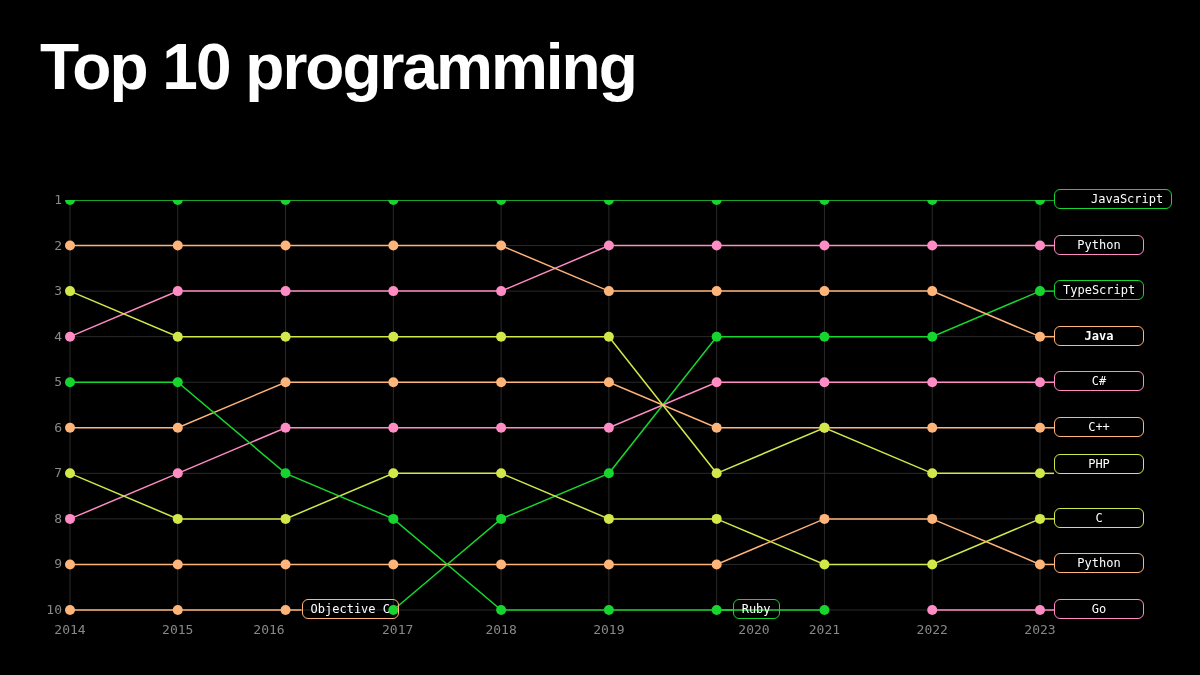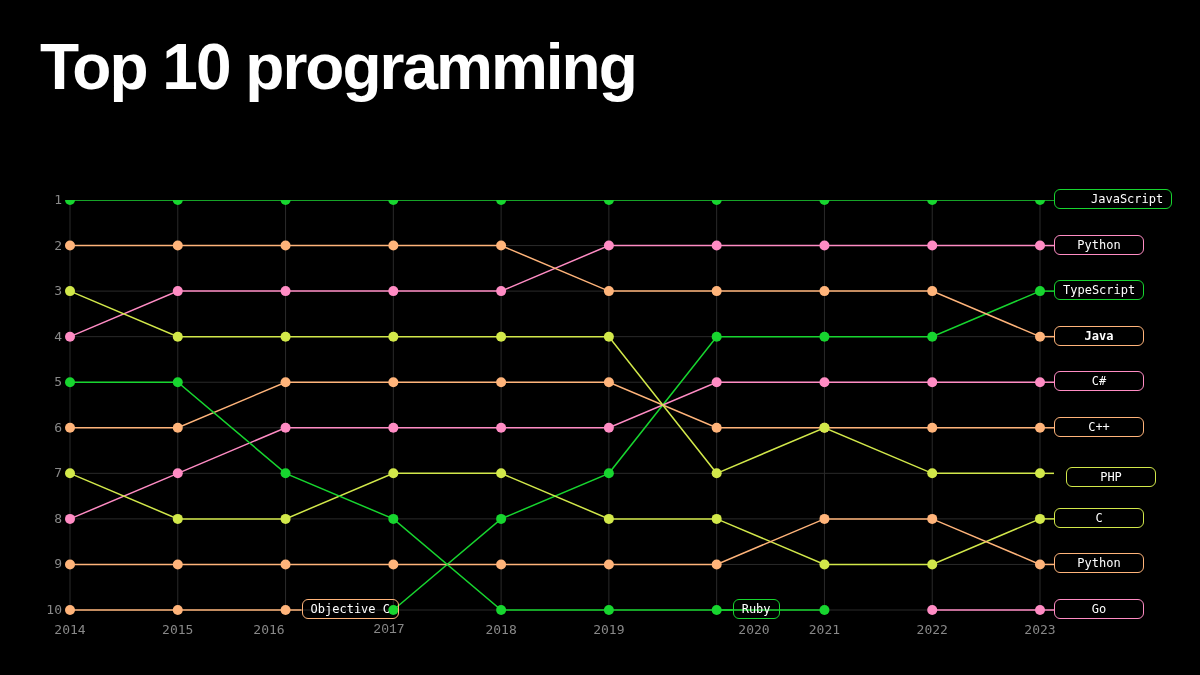--- a/index.html
+++ b/index.html
@@ -208,32 +208,32 @@
     <div class="y-tick" style="left: -4px; top: 128.667px; width: 26px; text-align: right;">4</div>
     <div class="y-tick" style="left: -4px; top: 174.222px; width: 26px; text-align: right;">5</div>
     <div class="y-tick" style="left: -4px; top: 219.778px; width: 26px; text-align: right;">6</div>
     <div class="y-tick" style="left: -4px; top: 265.333px; width: 26px; text-align: right;">7</div>
     <div class="y-tick" style="left: -4px; top: 310.889px; width: 26px; text-align: right;">8</div>
     <div class="y-tick" style="left: -4px; top: 356.444px; width: 26px; text-align: right;">9</div>
     <div class="y-tick" style="left: -4px; top: 402px; width: 26px; text-align: right;">10</div>
     <div class="x-tick" style="left: 10px; top: 422px; width: 40px; text-align: center;">2014</div>
     <div class="x-tick" style="left: 117.778px; top: 422px; width: 40px; text-align: center;">2015</div>
     <div class="x-tick" style="left: 209px; top: 422px; width: 40px; text-align: center;">2016</div>
-    <div class="x-tick" style="left: 333.333px; top: 422px; width: 40px; text-align: left; font-family: Liberation Mono, monospace;">2017</div>
+    <div class="x-tick" style="left: 333.333px; top: 422px; width: 40px; text-align: right;">2017</div>
     <div class="x-tick" style="left: 441.111px; top: 422px; width: 40px; text-align: center;">2018</div>
     <div class="x-tick" style="left: 548.889px; top: 422px; width: 40px; text-align: center;">2019</div>
     <div class="x-tick" style="left: 694px; top: 422px; width: 40px; text-align: center;">2020</div>
     <div class="x-tick" style="left: 764.444px; top: 422px; width: 40px; text-align: center;">2021</div>
     <div class="x-tick" style="left: 872.222px; top: 422px; width: 40px; text-align: center;">2022</div>
     <div class="x-tick" style="left: 980px; top: 422px; width: 40px; text-align: center;">2023</div>
     <div class="lang-label" style="left: 1014px; top: -11px; border-color: rgb(23, 213, 47); min-width: 90px; padding-left: 36px;">JavaScript</div>
     <div class="lang-label" style="left: 1014px; top: 34.5556px; border-color: rgb(255, 140, 196); min-width: 90px; text-align: center;">Python</div>
     <div class="lang-label" style="left: 1014px; top: 80.1111px; border-color: rgb(23, 213, 47); min-width: 90px;">TypeScript</div>
     <div class="lang-label" style="left: 1014px; top: 125.667px; border-color: rgb(255, 180, 122); min-width: 90px; font-weight: bold;">Java</div>
     <div class="lang-label" style="left: 1014px; top: 171.222px; border-color: rgb(255, 140, 196); min-width: 90px;">C#</div>
     <div class="lang-label" style="left: 1014px; top: 216.778px; border-color: rgb(255, 180, 122); min-width: 90px;">C++</div>
-    <div class="lang-label" style="left: 1014px; top: 267px; border-color: rgb(210, 232, 74); min-width: 90px; margin-left: 12px;">PHP</div>
+    <div class="lang-label" style="left: 1014px; top: 254px; border-color: rgb(210, 232, 74); min-width: 90px;">PHP</div>
     <div class="lang-label" style="left: 1014px; top: 307.889px; border-color: rgb(210, 232, 74); min-width: 90px;">C</div>
     <div class="lang-label" style="left: 1014px; top: 353.444px; border-color: rgb(255, 180, 122); min-width: 90px;">Python</div>
     <div class="lang-label" style="left: 1014px; top: 399px; border-color: rgb(255, 140, 196); min-width: 90px;">Go</div>
     <div class="lang-label" style="left: 692.667px; top: 399px; border-color: rgb(23, 213, 47);">Ruby</div>
     <div class="lang-label" style="left: 261.556px; top: 399px; border-color: rgb(255, 180, 122);">Objective C</div>
   </div>
 
 </body></html>

